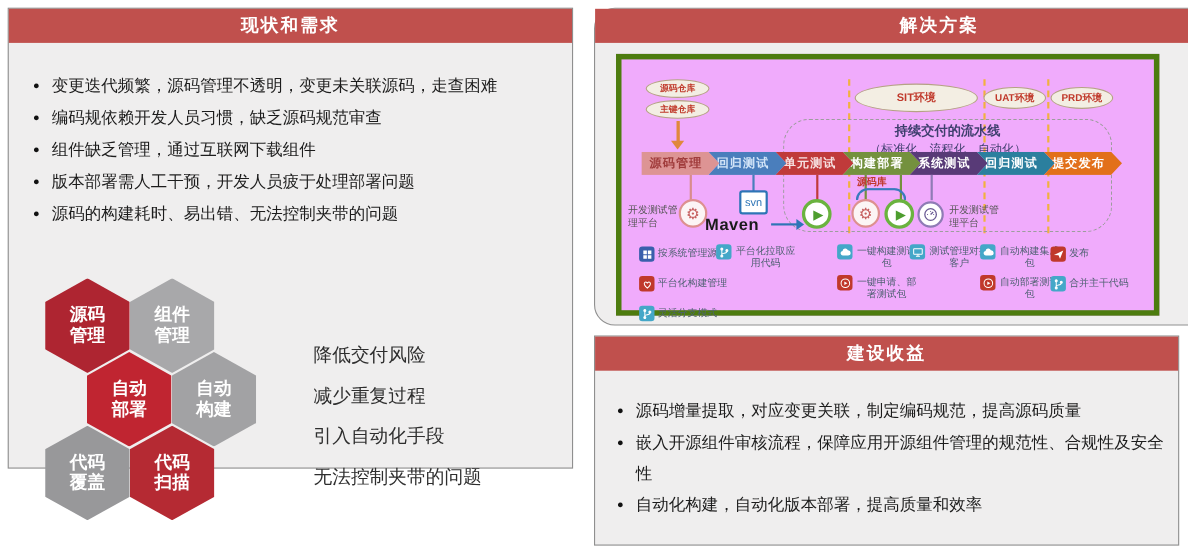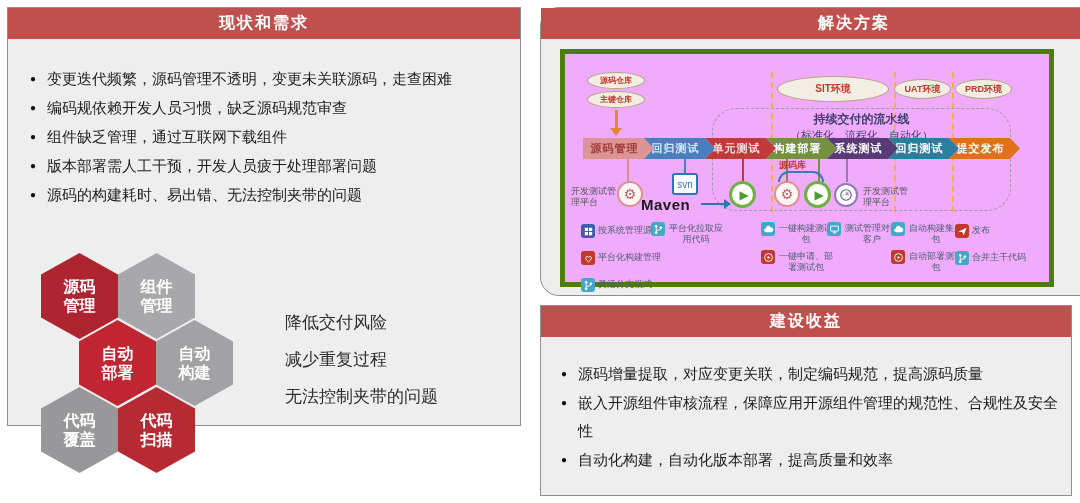--- a/index.html
+++ b/index.html
@@ -150,20 +150,21 @@
       <span>覆盖</span>
   </div>
   <div class="hex" style="left: 110px; top: 379px; background: rgb(181, 42, 51);">
     <span>代码</span>
       <span>扫描</span>
   </div>
 
   <div class="benefit-lines">
     <div>降低交付风险</div>
     <div>减少重复过程</div>
+    <div>引入自动化手段</div>
     <div>无法控制夹带的问题</div>
   </div>
 </section>
 
 <section class="panel" id="solution-panel">
   <div class="panel-header">解决方案</div>
   <div class="diagram-box">
 
     <div class="ell" style="left:22px;top:18px;width:58px;height:17px;font-size:8px">源码仓库</div>
     <div class="ell" style="left:22px;top:37px;width:58px;height:17px;font-size:8px">主键仓库</div>

